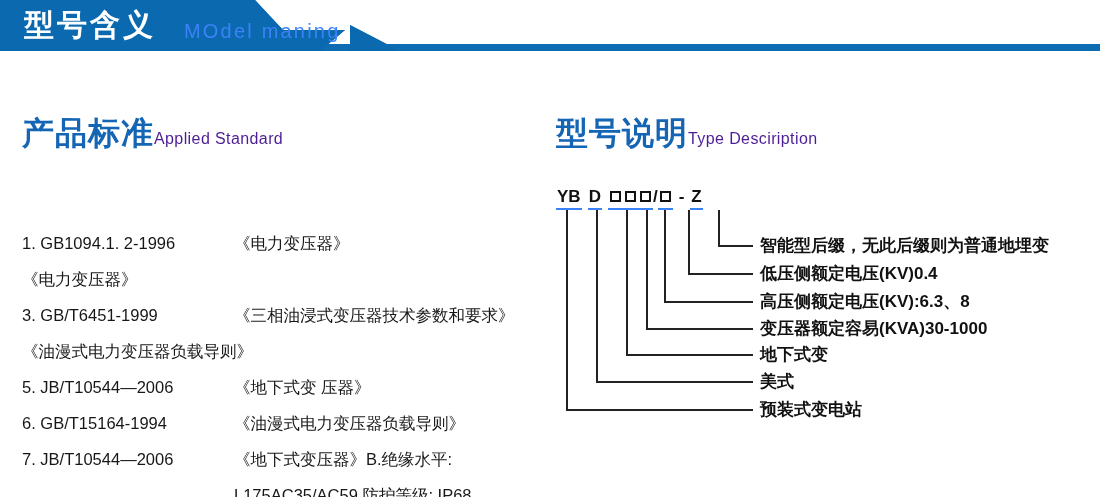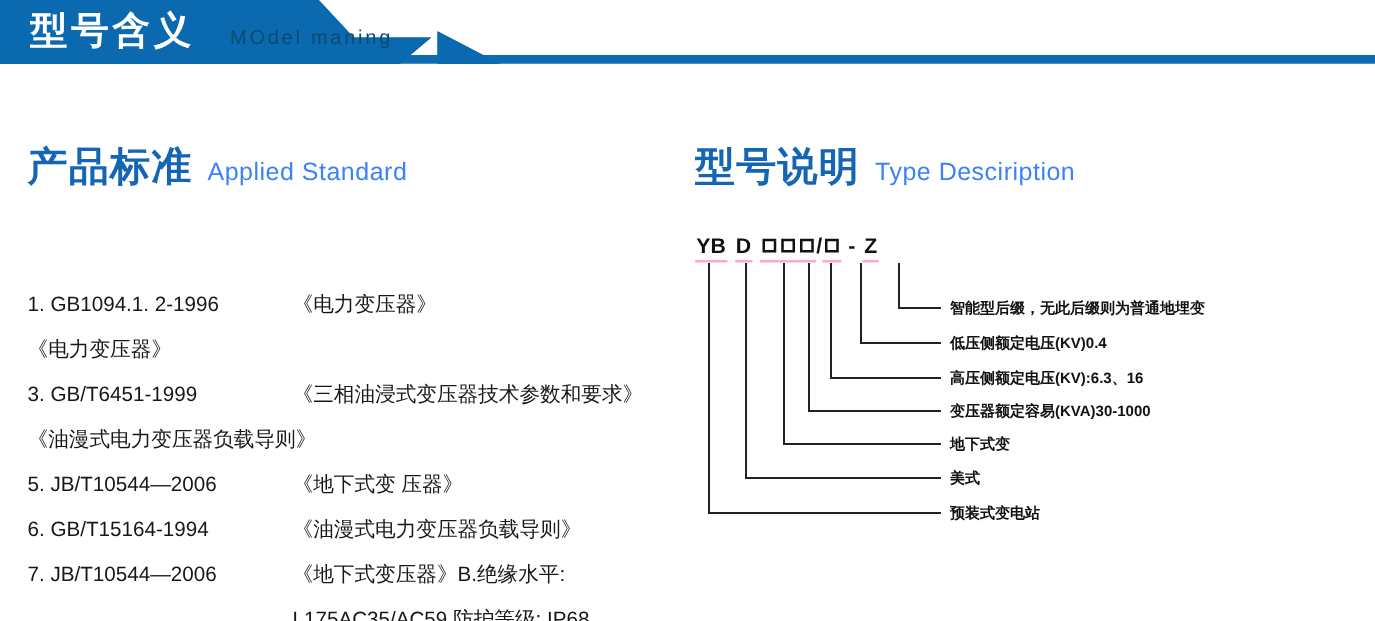--- a/index.html
+++ b/index.html
@@ -38,47 +38,47 @@
     font-weight: bold;
     color: #ffffff;
     letter-spacing: 3px;
     line-height: 38px;
     white-space: nowrap;
   }
   #header-title-en {
     position: absolute;
     left: 184px;
     top: 22px;
-    font-size: 16px;
+    font-size: 20px;
     font-weight: normal;
-    color: #0c4a6e;
+    color: #3b82f6;
     letter-spacing: 2.2px;
     line-height: 18px;
     white-space: nowrap;
   }
 
   
   .section-heading {
     position: absolute;
     white-space: nowrap;
     line-height: 30px;
   }
   .section-heading .cn {
     font-size: 32px;
     font-weight: bold;
     color: #1565b5;
     letter-spacing: 1px;
     vertical-align: baseline;
   }
   .section-heading .en {
-    font-size: 20px;
+    font-size: 16px;
     font-weight: normal;
-    color: #3b82f6;
+    color: #4c1d95;
     letter-spacing: 0.4px;
-    margin-left: 12px;
+    margin-left: 0;
     vertical-align: baseline;
   }
   #heading-standard { left: 22px; top: 118px; }
   #heading-type     { left: 556px; top: 118px; }
 
   
   #standards-list {
     position: absolute;
     left: 22px;
     top: 190px;
@@ -117,21 +117,21 @@
     top: 0px;
     font-size: 17px;
     font-weight: bold;
     color: #111111;
     letter-spacing: 0px;
     white-space: nowrap;
     line-height: 22px;
   }
   #type-code-row .seg {
     display: inline-block;
-    border-bottom: 2px solid #f9a8d4;
+    border-bottom: 2px solid #3b82f6;
     padding: 0 1px;
     text-align: right;
   }
   #type-code-row .gap { display: inline-block; width: 6px; }
   #type-code-row .box {
     display: inline-block;
     width: 11px;
     height: 11px;
     border: 2px solid #111111;
     vertical-align: middle;
@@ -143,21 +143,21 @@
   #leader-svg {
     position: absolute;
     left: 0;
     top: 0;
     width: 540px;
     height: 260px;
   }
 
   .callout-label {
     position: absolute;
-    font-size: 12px;
+    font-size: 17px;
     font-weight: bold;
     color: #111111;
     white-space: nowrap;
     line-height: 18px;
   }
 </style>
 </head>
 <body>
 
 <div id="header-banner">
@@ -237,19 +237,19 @@
       <path d="M79,24 L79,169 L205,169"></path>
 
       <path d="M49,24 L49,196 L205,196"></path>
 
       <path d="M19,24 L19,224 L205,224"></path>
     </g>
   </svg>
 
   <div class="callout-label" style="left:212px; top:51px;">智能型后缀，无此后缀则为普通地埋变</div>
   <div class="callout-label" style="left:212px; top:79px;">低压侧额定电压(KV)0.4</div>
-  <div class="callout-label" style="left:212px; top:107px;">高压侧额定电压(KV):6.3、16</div>
+  <div class="callout-label" style="left:212px; top:107px;">高压侧额定电压(KV):6.3、8</div>
   <div class="callout-label" style="left:212px; top:134px;">变压器额定容易(KVA)30-1000</div>
   <div class="callout-label" style="left:212px; top:160px;">地下式变</div>
   <div class="callout-label" style="left:212px; top:187px;">美式</div>
   <div class="callout-label" style="left:212px; top:215px;">预装式变电站</div>
 
 </div>
 
 </body></html>

